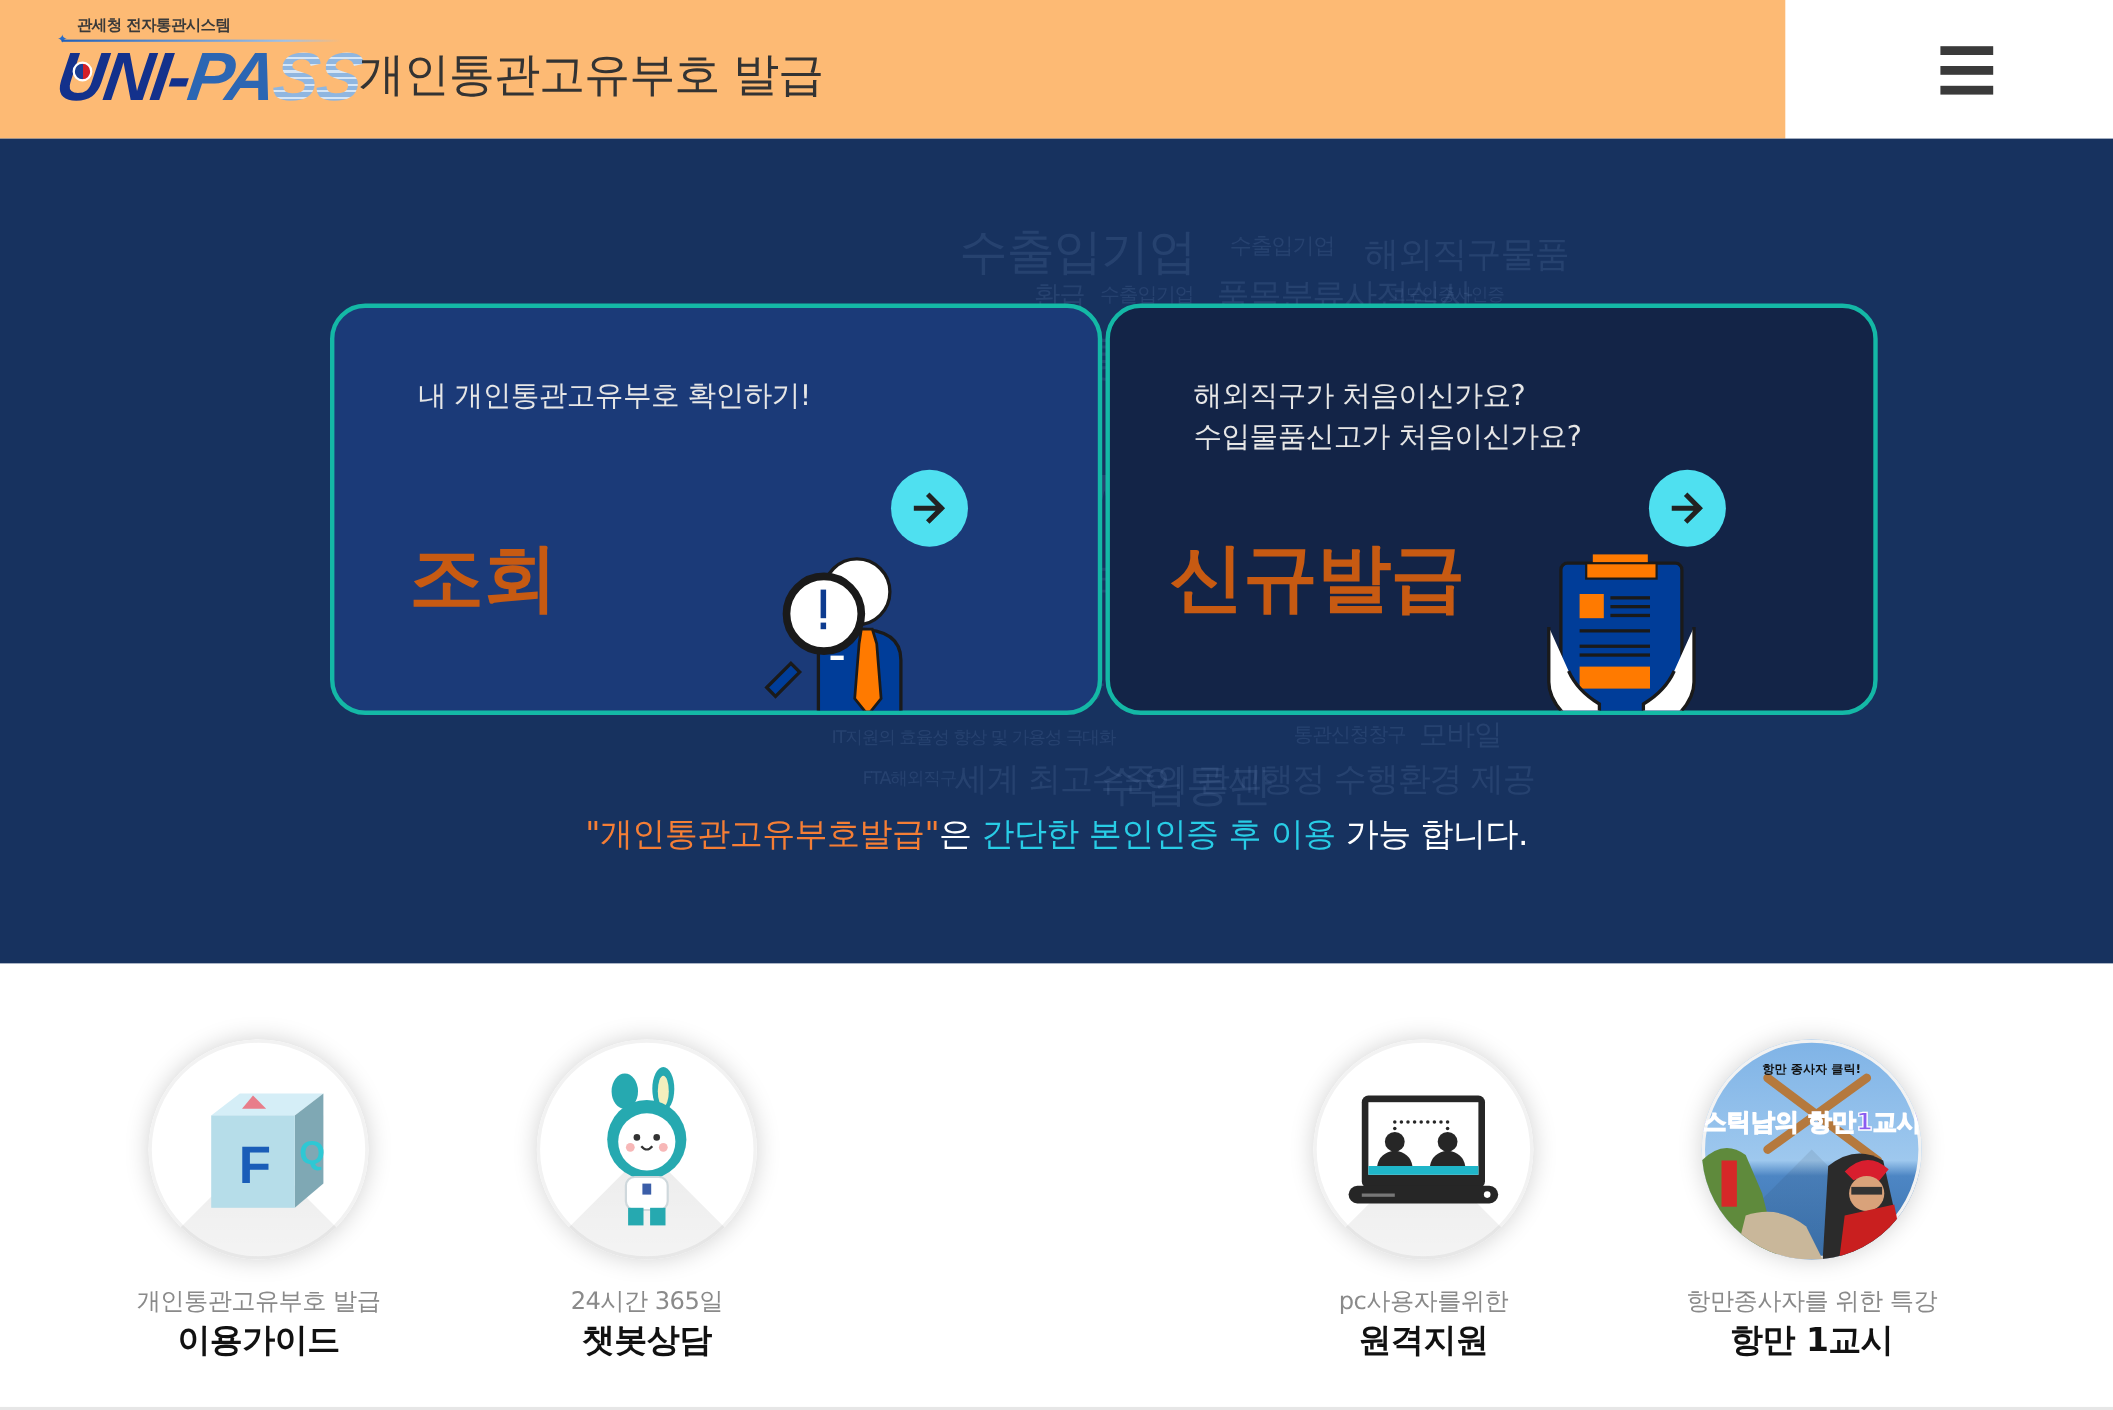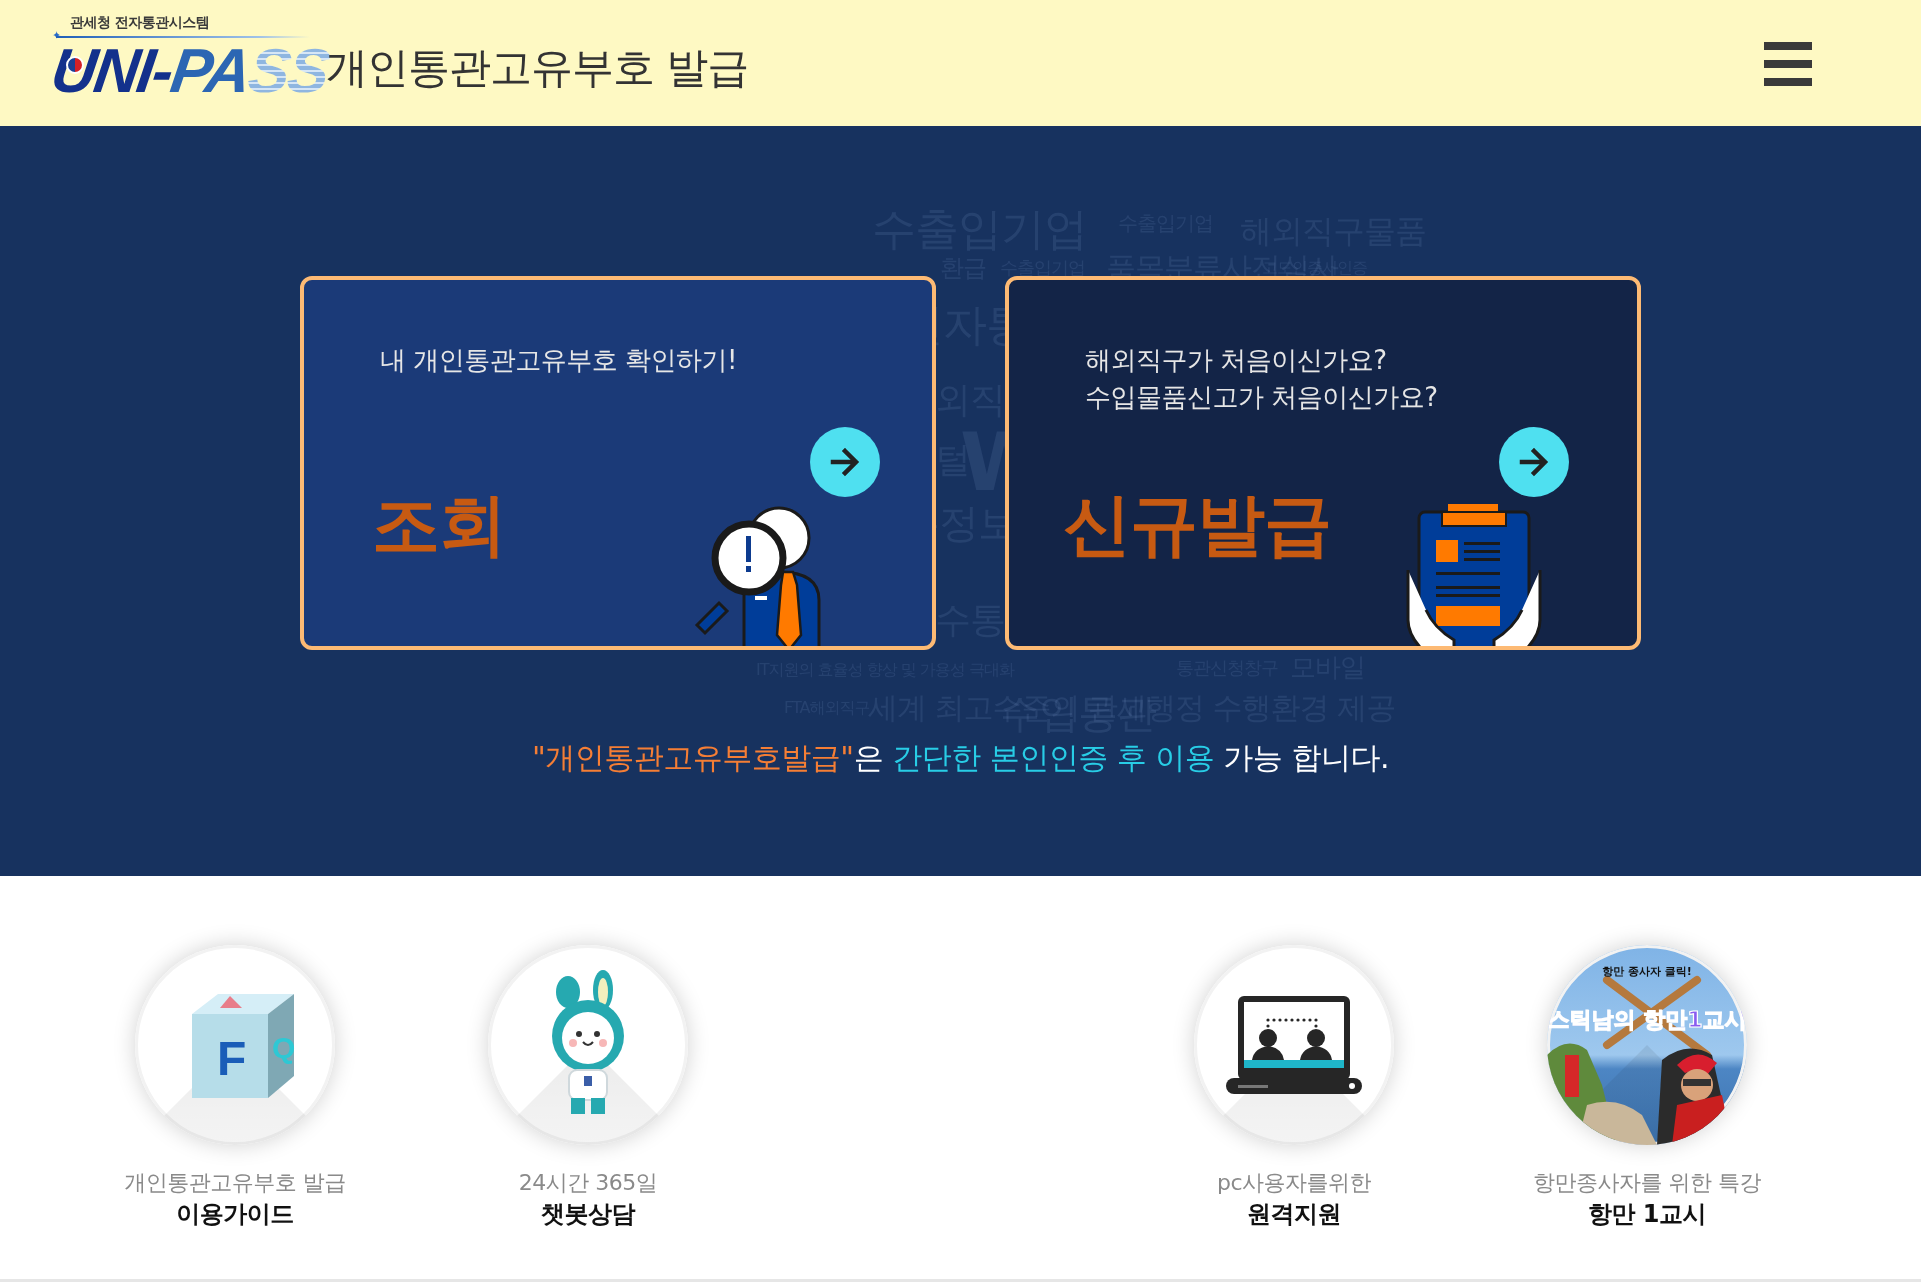--- a/index.html
+++ b/index.html
@@ -1,56 +1,56 @@
 <!DOCTYPE html>
 <html><head>
 <meta charset="utf-8">
 <style>
   * { box-sizing: border-box; margin: 0; padding: 0; }
   html, body { width: 1921px; height: 1282px; overflow: hidden; background: #ffffff; font-family: "DejaVu Sans", "Liberation Sans", sans-serif; }
-  .header { position: absolute; left: 0; top: 0; width: 1921px; height: 126px; background: #fef9c3; }
+  .header { position: absolute; left: 0; top: 0; width: 1623px; height: 126px; background: #fdba74; }
   .logo { position: absolute; left: 52px; top: 14px; width: 262px; height: 88px; }
   .logo-sub { position: absolute; left: 18px; top: 0; font-size: 14px; font-weight: bold; color: #3a3a3a; letter-spacing: -0.5px; white-space: nowrap; }
   .logo-line { position: absolute; left: 4px; top: 22px; width: 254px; height: 2px; background: linear-gradient(90deg, #1f5fb8, #9fc2e8 80%, rgba(255,255,255,0)); }
   .logo-star { position: absolute; left: 0; top: 17px; width: 10px; height: 10px; color: #2a6cc7; font-size: 11px; line-height: 10px; }
   .logo-main { position: absolute; left: 0; top: 24px; font-family: "Liberation Sans", sans-serif; font-weight: bold; font-style: italic; font-size: 62px; letter-spacing: -2px; line-height: 66px; white-space: nowrap; transform: skewX(-8deg); }
   .logo-main .a { color: #13318c; }
   .logo-main .b { color: #2c66b3; }
   .logo-main .c { color: #8fb6e0; background: repeating-linear-gradient(180deg, #8fb6e0 0 4px, #d6e6f6 4px 6px); -webkit-background-clip: text; background-clip: text; -webkit-text-fill-color: transparent; }
   .logo-dot { position: absolute; left: 14px; top: 42px; width: 18px; height: 18px; border-radius: 50%; background: conic-gradient(#d32027 0 50%, #1b3f94 50% 100%); border: 2px solid #fff; }
   .site-title { position: absolute; left: 326px; top: 40px; font-size: 42px; color: #333333; letter-spacing: -1px; white-space: nowrap; }
   .hamburger { position: absolute; left: 1764px; top: 42px; width: 48px; height: 44px; cursor: pointer; }
   .hamburger span { position: absolute; left: 0; width: 48px; height: 8px; background: #3a3a3a; }
   .hamburger span:nth-child(1) { top: 0; }
   .hamburger span:nth-child(2) { top: 18px; }
   .hamburger span:nth-child(3) { top: 36px; }
 
   .banner { position: absolute; left: 0; top: 126px; width: 1921px; height: 750px; background: #17325F; overflow: hidden; }
   .cloud { position: absolute; color: rgba(110,140,190,0.18); white-space: nowrap; letter-spacing: -1px; }
 
-  .card { position: absolute; top: 150px; width: 636px; height: 374px; border: 4px solid #fdba74; border-radius: 12px; overflow: hidden; cursor: pointer; }
+  .card { position: absolute; top: 150px; width: 702px; height: 374px; border: 4px solid #14b8a6; border-radius: 32px; overflow: hidden; cursor: pointer; }
   .card-1 { left: 300px; background: #1B3A78; }
   .card-2 { left: 1005px; background: #132447; }
   .card-desc { position: absolute; left: 76px; top: 62px; font-size: 26px; line-height: 37px; color: #e6e6e6; white-space: pre-line; letter-spacing: -0.5px; }
   .card-title { position: absolute; left: 68px; top: 200px; font-size: 68px; font-weight: bold; color: #C75A12; letter-spacing: -1px; }
   .card-2 .card-title { left: 54px; }
   .arrow-btn { position: absolute; top: 147px; width: 70px; height: 70px; border-radius: 50%; background: #4fe0f0; display: flex; align-items: center; justify-content: center; }
   .card-1 .arrow-btn { left: 506px; }
   .card-2 .arrow-btn { left: 490px; }
   .illus { position: absolute; }
   .note { position: absolute; left: 0; top: 612px; width: 1921px; text-align: center; font-size: 30px; color: #ffffff; letter-spacing: -0.5px; }
   .note .hl-orange { color: #F57E35; }
   .note .hl-cyan { color: #28CDE6; }
 
   .services { position: absolute; left: 0; top: 876px; width: 1921px; height: 404px; background: #ffffff; }
   .svc { position: absolute; top: 0; width: 352px; height: 404px; text-align: center; cursor: pointer; }
   .svc-circle { position: absolute; left: 76px; top: 69px; width: 200px; height: 200px; border-radius: 50%; background: #ffffff; box-shadow: 0 0 22px rgba(0,0,0,0.18), inset 0 0 0 3px #f2f2f2; overflow: hidden; display: flex; align-items: center; justify-content: center; }
   .svc-circle::after { content: ""; position: absolute; left: 50%; top: 50%; width: 200px; height: 120px; background: linear-gradient(135deg, rgba(0,0,0,0.08), rgba(0,0,0,0)); transform: rotate(45deg); transform-origin: 0 0; }
   .svc-sub { position: absolute; left: 0; top: 292px; width: 352px; font-size: 22px; color: #8a8a8a; letter-spacing: -0.5px; }
-  .svc-main { position: absolute; left: 0; top: 322px; width: 352px; font-size: 24px; font-weight: bold; color: #111111; letter-spacing: -0.5px; }
+  .svc-main { position: absolute; left: 0; top: 322px; width: 352px; font-size: 30px; font-weight: bold; color: #111111; letter-spacing: -0.5px; }
   .bottom-line { position: absolute; left: 0; top: 1279px; width: 1921px; height: 3px; background: #e6e6e6; }
 </style>
 </head>
 <body>
 
 <div class="header">
   <div class="logo">
     <span class="logo-sub">관세청 전자통관시스템</span>
     <span class="logo-star">✦</span>
     <span class="logo-line"></span>

